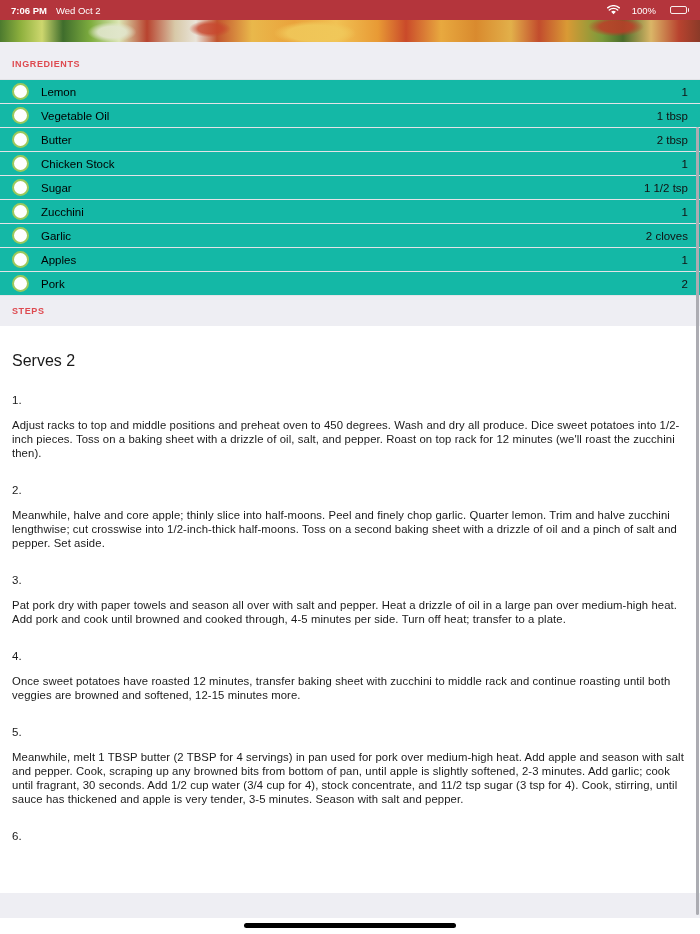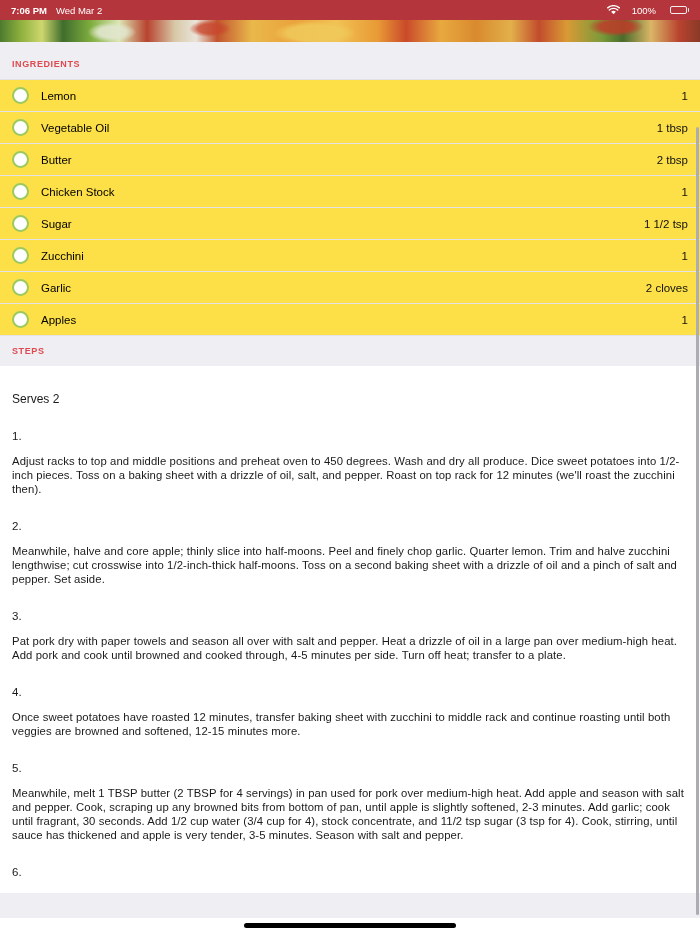--- a/index.html
+++ b/index.html
@@ -55,32 +55,32 @@
     background:#eeeef3; display:flex; align-items:center; padding:0 12px;
   }
   .section-header.ingredients { height:37px; padding-top:6px; }
   .section-header.steps { height:30px; }
   .section-label {
     color:#de4a50; font-size:9px; font-weight:bold; letter-spacing:.6px;
   }
   
   .ingredient-list { background:#fff; border-top:1px solid #e3e3e7; }
   .ingredient-row {
-    height:32px; display:flex; align-items:center;
-    border-bottom:1px solid #e3e3e7; padding:0 12px; cursor:pointer; background:#fde047;
+    height:24px; display:flex; align-items:center;
+    border-bottom:1px solid #e3e3e7; padding:0 12px; cursor:pointer; background:#14b8a6;
   }
   .check-circle {
     width:17px; height:17px; border:2px solid #9cc95d; border-radius:50%;
     flex:none; background:#fff;
   }
   .ingredient-name { font-size:11.5px; color:#000; margin-left:12px; }
   .ingredient-qty { margin-left:auto; font-size:11.5px; color:#111; }
   
   .steps-body { padding:0 13px 0 12px; color:#1a1a1a; }
-  .serves { padding-top:26px; font-size:12px; }
+  .serves { padding-top:26px; font-size:16px; }
   .step { margin-top:24px; }
   .step-num { font-size:11.5px; margin-bottom:12px; }
   .step-text { font-size:11.3px; line-height:14px; letter-spacing:.1px; }
   
   .bottom-strip {
     position:absolute; left:0; top:893px; width:100%; height:25px; background:#eeeef3;
   }
   .home-indicator {
     position:absolute; left:244px; top:923px; width:212px; height:5px;
     background:#000; border-radius:3px;
@@ -91,21 +91,21 @@
   }
 </style>
 </head>
 <body>
 
 <div class="screen">
 
   <div class="statusbar">
     <div class="sb-left">
       <span class="sb-time">7:06 PM</span>
-      <span class="sb-date">Wed Mar 2</span>
+      <span class="sb-date">Wed Oct 2</span>
     </div>
     <div class="sb-right">
       <span style="display:flex">
         <svg width="13" height="10" viewBox="0 0 16 12">
           <path d="M8 11.3 L10.9 8.3 A4.4 4.4 0 0 0 5.1 8.3 Z" fill="#fff"></path>
           <path d="M2.8 6 A7.6 7.6 0 0 1 13.2 6" stroke="#fff" stroke-width="1.7" fill="none" stroke-linecap="round"></path>
           <path d="M0.8 3.4 A10.8 10.8 0 0 1 15.2 3.4" stroke="#fff" stroke-width="1.7" fill="none" stroke-linecap="round"></path>
         </svg>
       </span>
       <span>100%</span>
@@ -157,20 +157,25 @@
     <div class="ingredient-row">
       <span class="check-circle"></span>
       <span class="ingredient-name">Garlic</span>
       <span class="ingredient-qty">2 cloves</span>
     </div>
     <div class="ingredient-row">
       <span class="check-circle"></span>
       <span class="ingredient-name">Apples</span>
       <span class="ingredient-qty">1</span>
     </div>
+    <div class="ingredient-row">
+      <span class="check-circle"></span>
+      <span class="ingredient-name">Pork</span>
+      <span class="ingredient-qty">2</span>
+    </div>
   </div>
 
   <div class="section-header steps">
     <span class="section-label">STEPS</span>
   </div>
 
   <div class="steps-body">
     <div class="serves">Serves 2</div>
 
     <div class="step">

